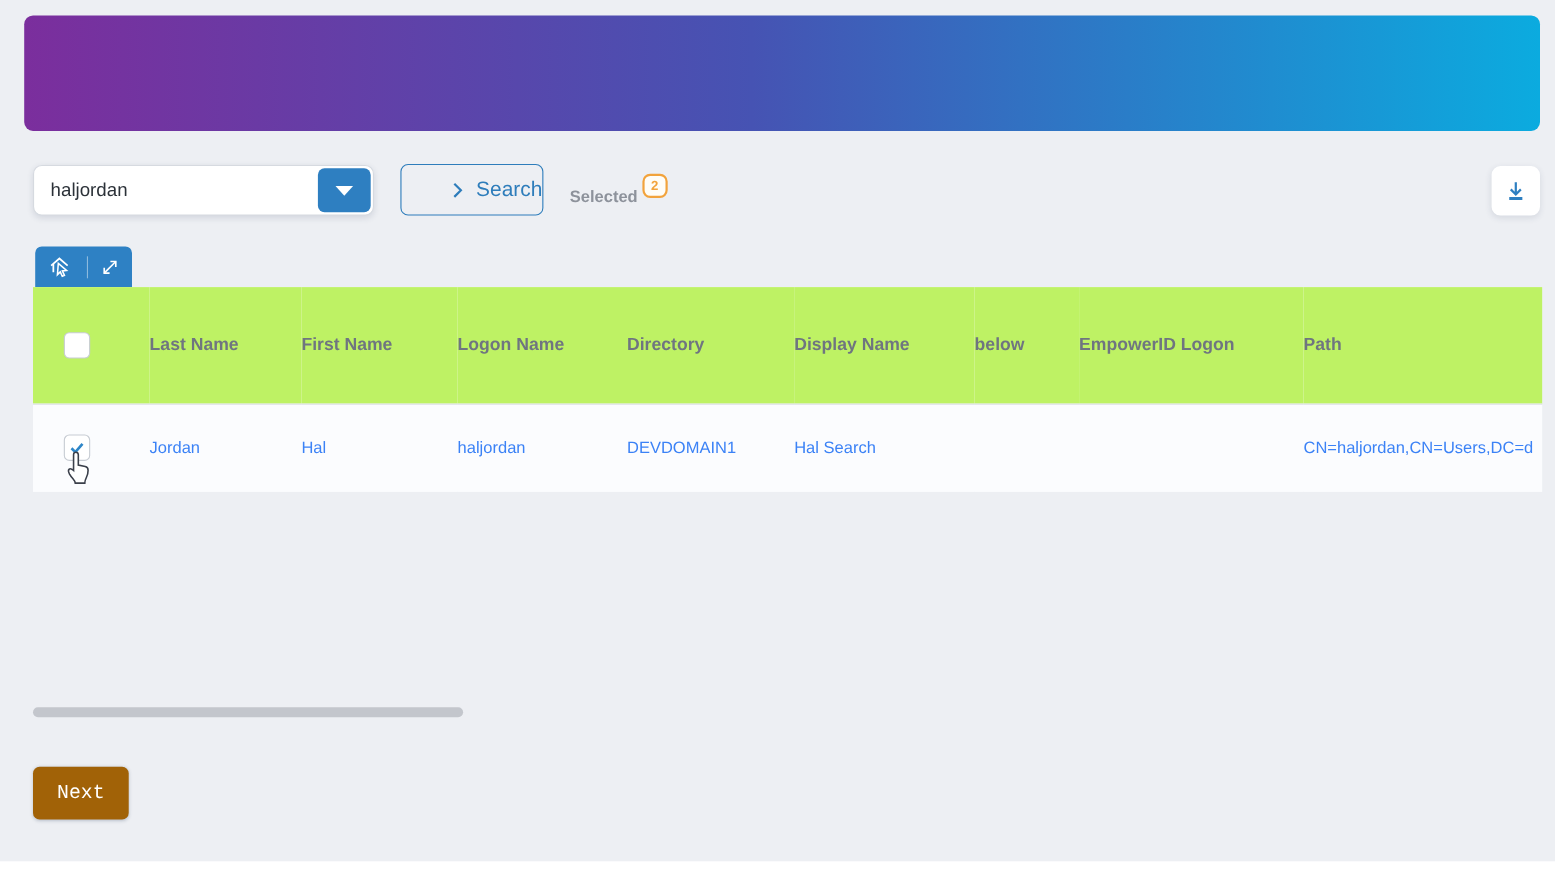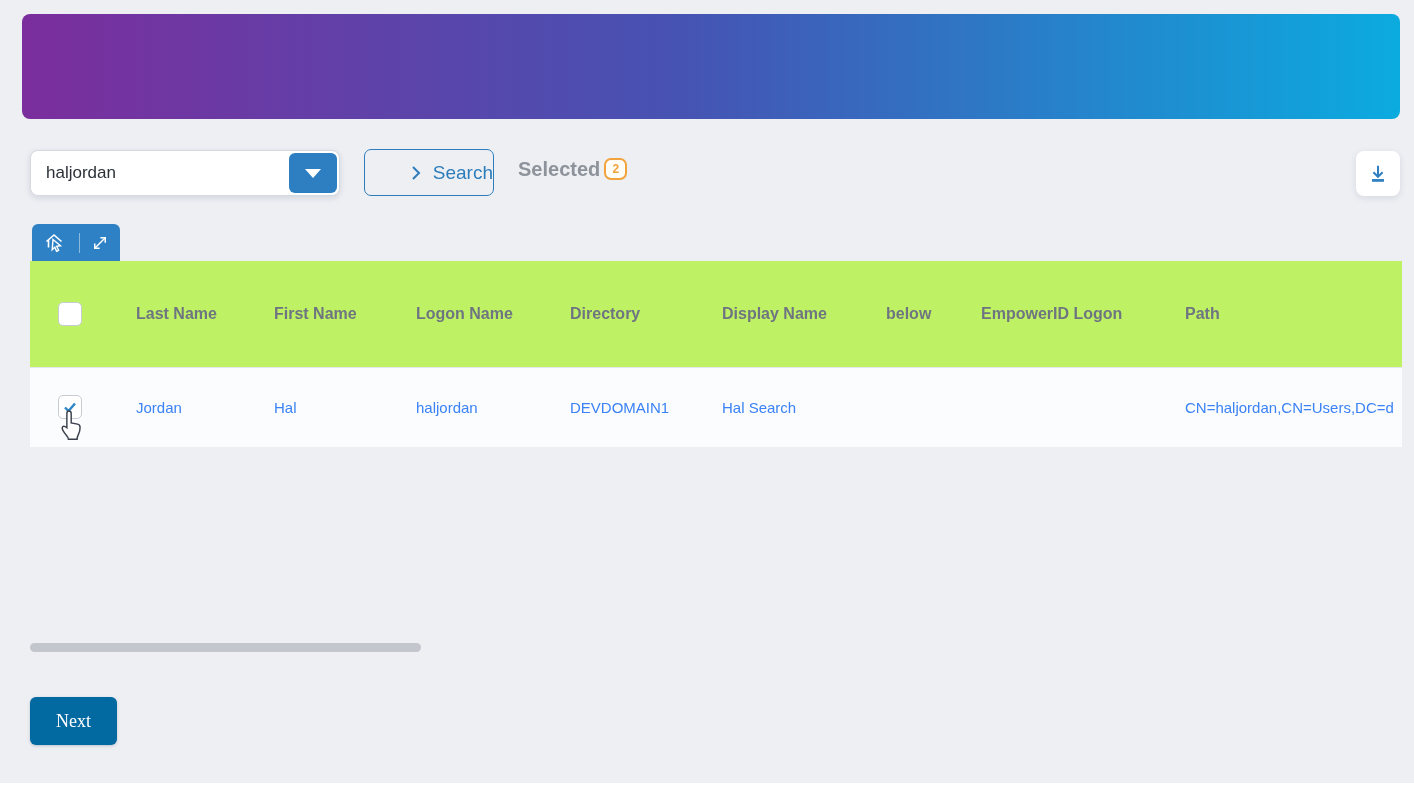--- a/index.html
+++ b/index.html
@@ -46,21 +46,21 @@
     position:absolute; left:364px; top:149px; height:47px; width:130px;
     background:transparent; border:1px solid #2e7dbb; border-radius:7px;
     color:#2e7dbb; font-size:19px; font-family:inherit; cursor:pointer;
     display:flex; align-items:center; justify-content:flex-end; gap:12px;
   }
 
   .selected-wrap {
     position:absolute; left:518px; top:158px;
     display:flex; align-items:flex-start;
   }
-  .selected-label { font-size:20px; font-weight:700; color:#8d929b; }
+  .selected-label { font-size:15px; font-weight:700; color:#8d929b; margin-top:13px; }
   .selected-badge {
     margin-left:4px; min-width:23px; height:22px; padding:0 5px;
     border:2px solid #f2a33c; border-radius:7px; background:#fffdf7;
     color:#f2a33c; font-size:12px; font-weight:700;
     display:flex; align-items:center; justify-content:center;
   }
 
   .download-btn {
     position:absolute; left:1356px; top:151px; width:44px; height:45px;
     background:#fff; border:none; border-radius:8px; cursor:pointer;
@@ -100,22 +100,22 @@
 
   
   .hscrollbar {
     position:absolute; left:30px; top:643px; width:391px; height:9px;
     background:#c3c6cc; border-radius:5px; cursor:grab;
   }
 
   
   .next-btn {
     position:absolute; left:30px; top:697px; width:87px; height:48px;
-    background:#0369a1; color:#fff; border:none; border-radius:6px;
-    font-family:Liberation Serif, serif; font-size:18px; cursor:pointer;
+    background:#a16207; color:#fff; border:none; border-radius:6px;
+    font-family:Liberation Mono, monospace; font-size:18px; cursor:pointer;
     box-shadow:0 1px 3px rgba(40,60,90,.25);
   }
 
   .bottom-strip {
     position:absolute; left:0; top:783px; width:1414px; height:10px; background:#fff;
   }
 
   .hand-cursor { position:absolute; left:59px; top:409px; pointer-events:none; }
 </style>
 </head>

